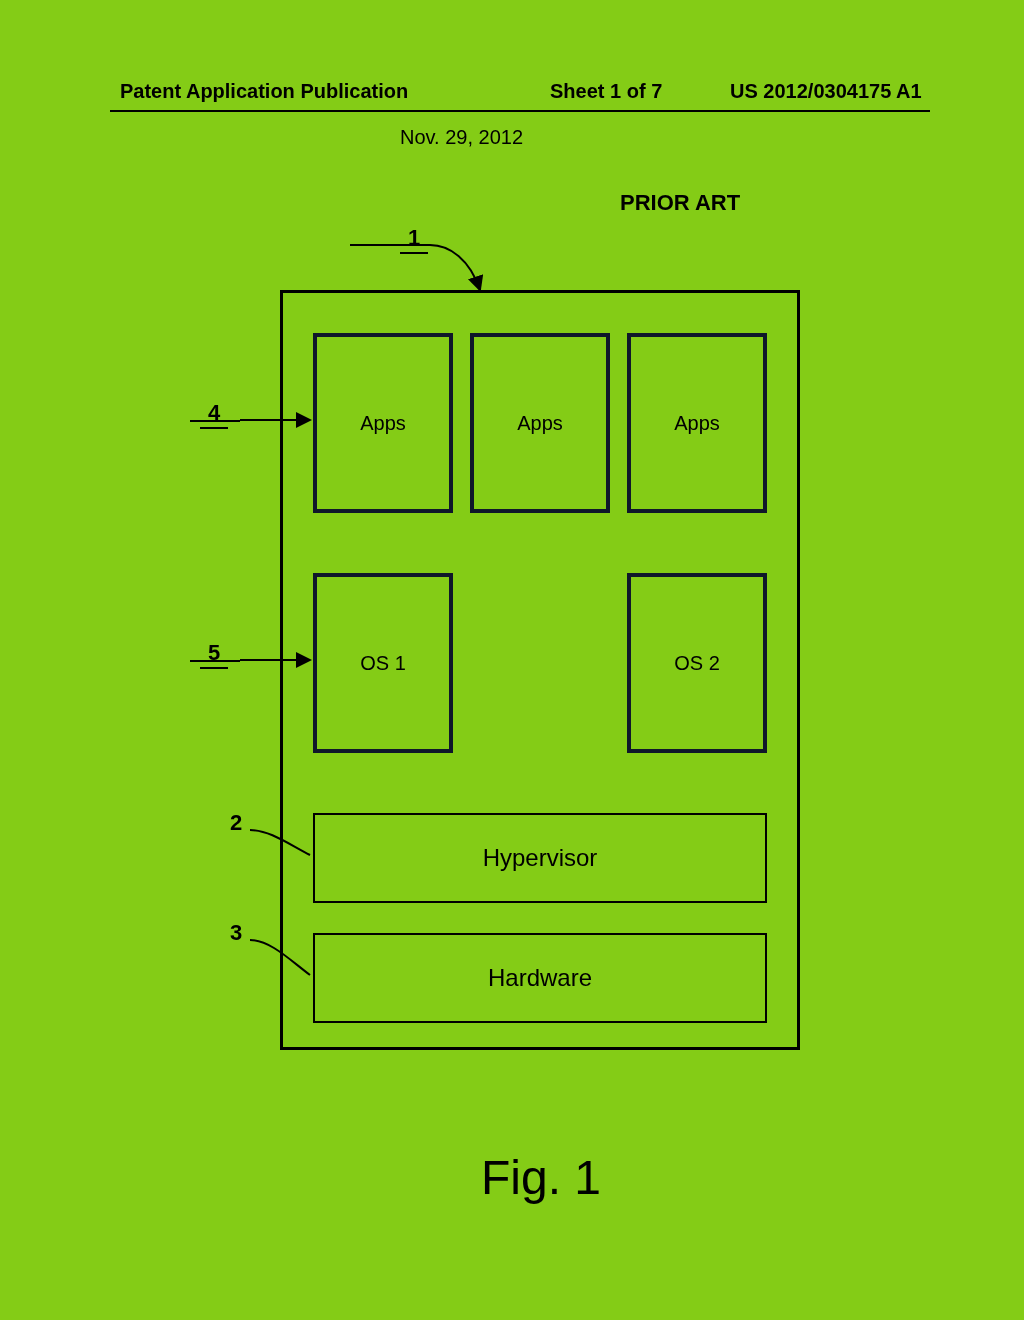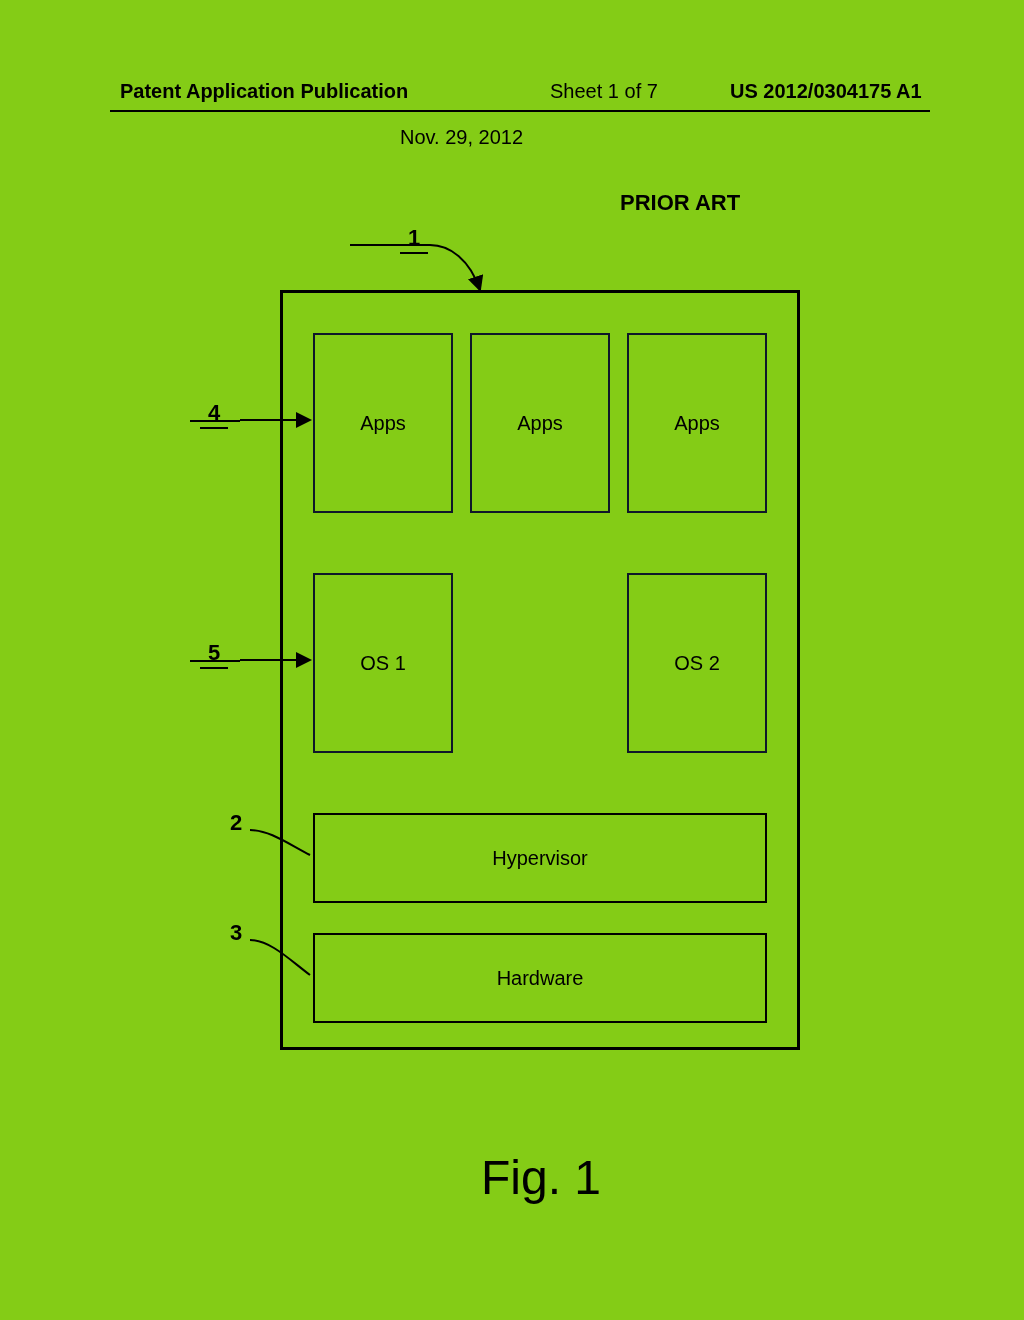--- a/index.html
+++ b/index.html
@@ -17,21 +17,21 @@
   }
   .header {
     position: absolute;
     top: 80px;
     left: 0;
     width: 100%;
     font-size: 20px;
   }
   .header .pub-type { position: absolute; left: 120px; font-weight: bold; }
   .header .pub-date { position: absolute; left: 400px; margin-top: 46px; }
-  .header .sheet    { position: absolute; left: 550px; }
+  .header .sheet    { position: absolute; left: 550px; font-weight: bold; }
   .header .pub-num  { position: absolute; left: 730px; font-weight: bold; }
   .header-rule {
     position: absolute;
     top: 110px;
     left: 110px;
     width: 820px;
     border-top: 2px solid #000;
   }
 
   .prior-art {
@@ -71,39 +71,39 @@
     right: 30px;
     display: flex;
     justify-content: space-between;
   }
   .row-apps { top: 40px; height: 180px; }
   .row-os   { top: 280px; height: 136px; }
 
   .cell3 {
     width: 140px;
     height: 180px;
-    border: 2px solid #0f172a;
+    border: 4px solid #0f172a;
     box-sizing: border-box;
     display: flex;
     align-items: center;
     justify-content: center;
     font-size: 20px;
   }
 
   .wide-box {
     position: absolute;
     left: 30px;
     right: 30px;
     height: 90px;
     border: 2px solid #000;
     box-sizing: border-box;
     display: flex;
     align-items: center;
     justify-content: center;
-    font-size: 20px;
+    font-size: 24px;
   }
   .hypervisor-box { top: 520px; }
   .hardware-box   { top: 640px; }
 
   
   .ref {
     position: absolute;
     font-size: 22px;
     font-weight: bold;
   }

